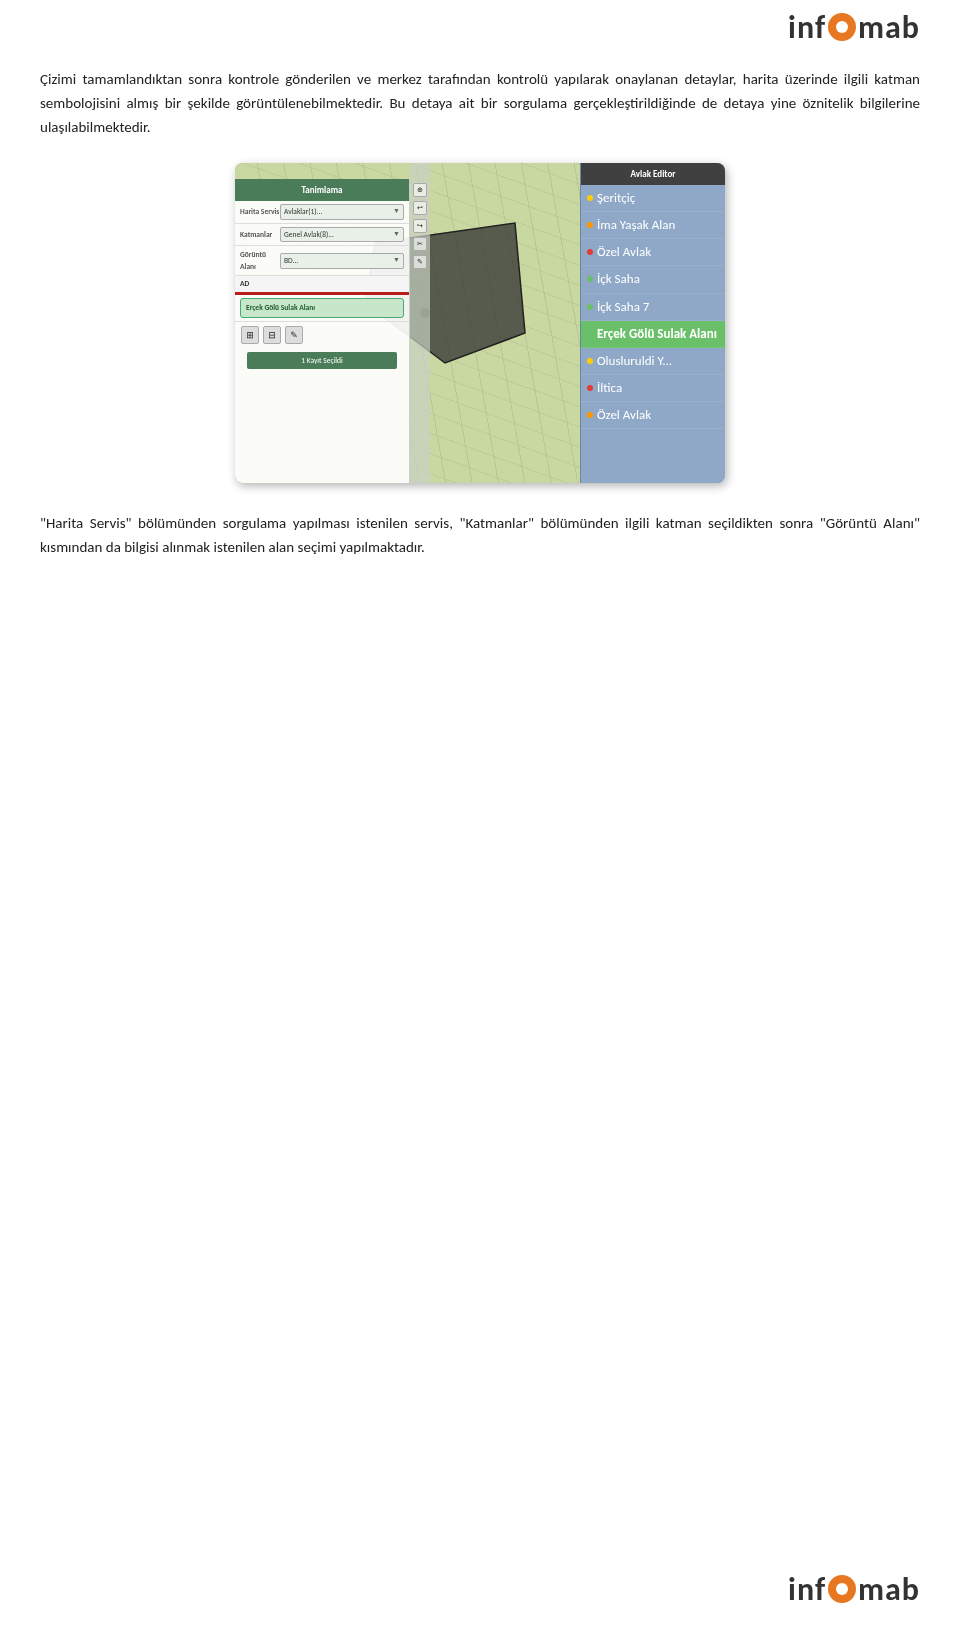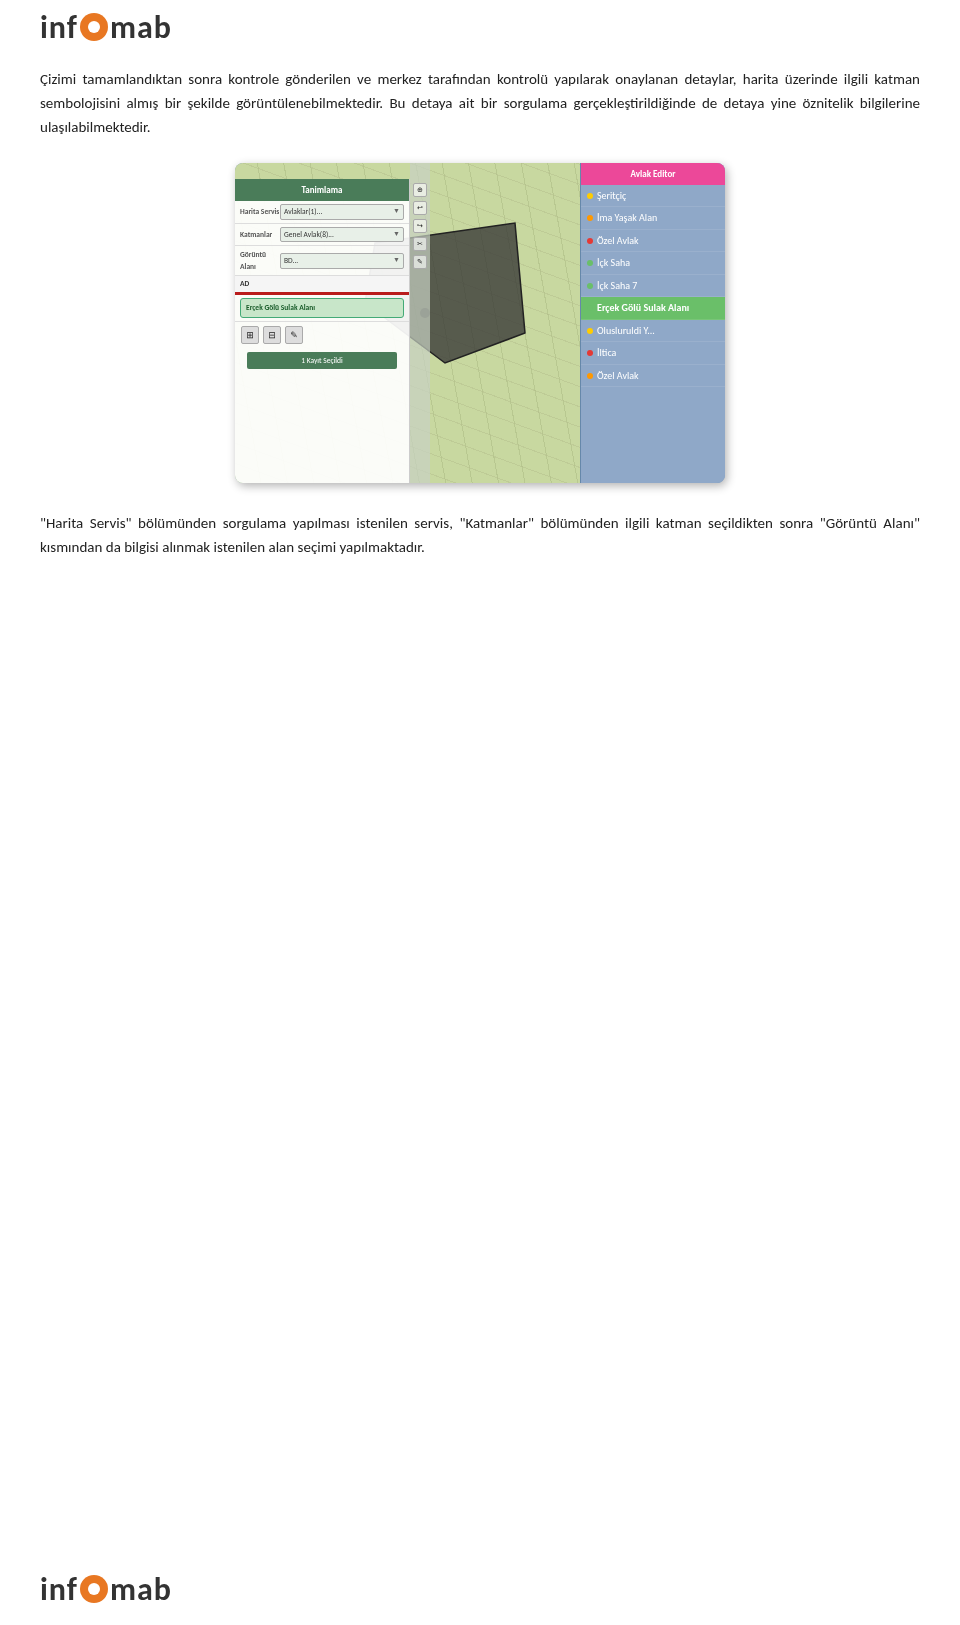--- a/index.html
+++ b/index.html
@@ -13,21 +13,21 @@
       color: #222222;
       position: relative;
     }
 
     .page-wrapper {
       width: 960px;
       min-height: 1625px;
       padding: 0 40px;
       display: flex;
       flex-direction: column;
-      align-items: flex-start;
+      align-items: flex-end;
     }
 
     
     .header-logo {
       display: flex;
       align-items: center;
       justify-content: center;
       margin-top: 8px;
       margin-bottom: 20px;
     }
@@ -235,33 +235,33 @@
     .right-panel {
       position: absolute;
       right: 0; top: 0;
       width: 145px;
       height: 100%;
       background: #8fa8c8;
       border-left: 1px solid #6688aa;
     }
 
     .right-panel-header {
-      background: #ec4899;
+      background: #404040;
       color: white;
       font-size: 9px;
       font-weight: bold;
       padding: 4px 6px;
       text-align: center;
     }
 
     .right-menu-item {
       display: flex;
       align-items: center;
       padding: 3px 6px;
-      font-size: 10px;
+      font-size: 13px;
       color: #fff;
       border-bottom: 1px solid rgba(255,255,255,0.1);
       gap: 4px;
     }
 
     .right-menu-item.active {
       background: #6abf69;
       color: #fff;
       font-weight: bold;
     }

